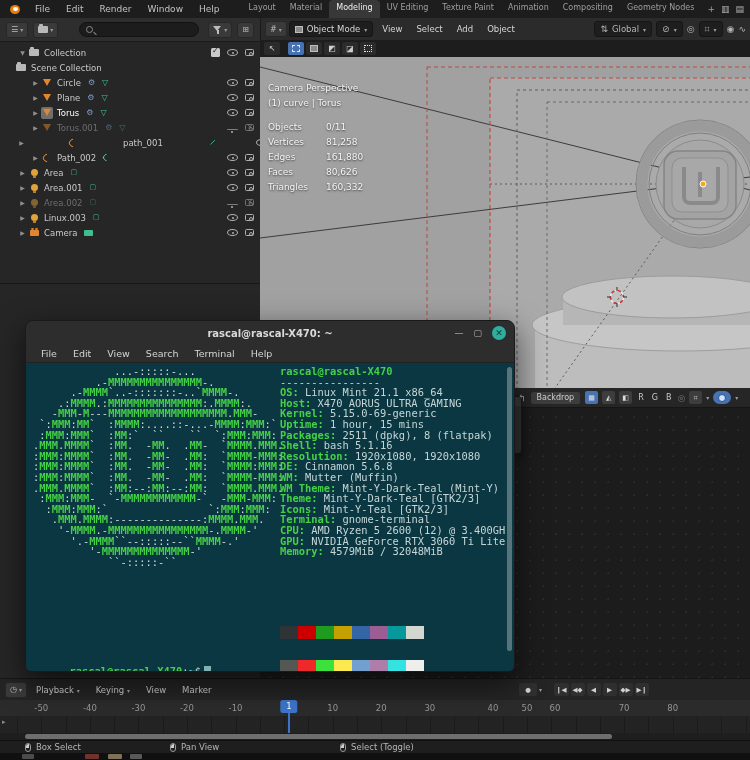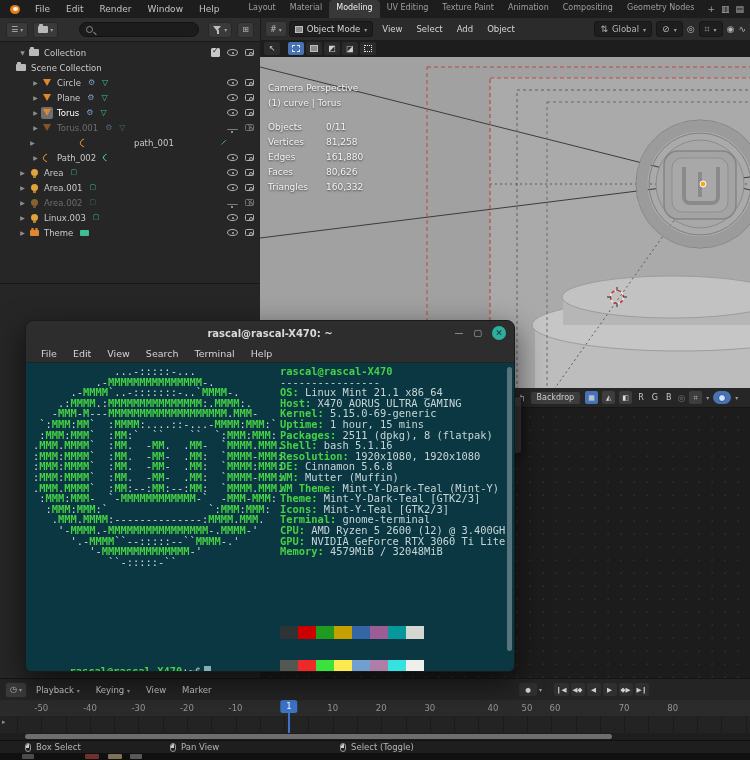--- a/index.html
+++ b/index.html
@@ -265,21 +265,21 @@
           <span class="i-mesh" style="opacity: 0.5;"></span>
         </span>
         <span class="lbl">Torus.001</span>
         <span class="i-wrench" style="margin-left: 7px; opacity: 0.5;">⚙</span>
         <span class="i-meshdata" style="margin-left: 7px; opacity: 0.5;">▽</span>
         <span class="ol-right">
           <span class="eye closed"></span>
           <span class="camico off"></span>
         </span>
       </div>
-      <div class="ol-row" style="padding-left: 27px; gap: 42px;">
+      <div class="ol-row" style="padding-left: 16px; gap: 42px;">
         <span class="disc">▶</span>
         <span class="icon-chip">
           <span class="i-curve"></span>
         </span>
         <span class="lbl">path_001</span>
         <span class="i-curvedata" style="margin-left: 7px;"></span>
         <span class="ol-right">
           <span class="eye"></span>
           <span class="camico"></span>
         </span>
@@ -342,21 +342,21 @@
         <span class="ol-right">
           <span class="eye"></span>
           <span class="camico"></span>
         </span>
       </div>
       <div class="ol-row" style="padding-left: 17px;">
         <span class="disc">▶</span>
         <span class="icon-chip">
           <span class="i-camobj"></span>
         </span>
-        <span class="lbl">Theme</span>
+        <span class="lbl">Camera</span>
         <span class="i-camdata" style="margin-left: 7px;"></span>
         <span class="ol-right">
           <span class="eye"></span>
           <span class="camico"></span>
         </span>
       </div>
     </div>
 </div>
 <div id="ol-divider" class="abs"></div>
 

